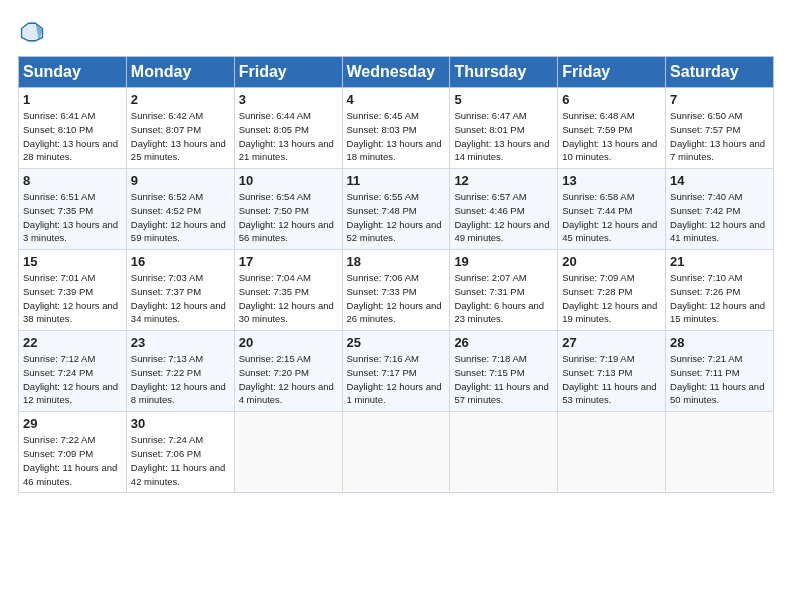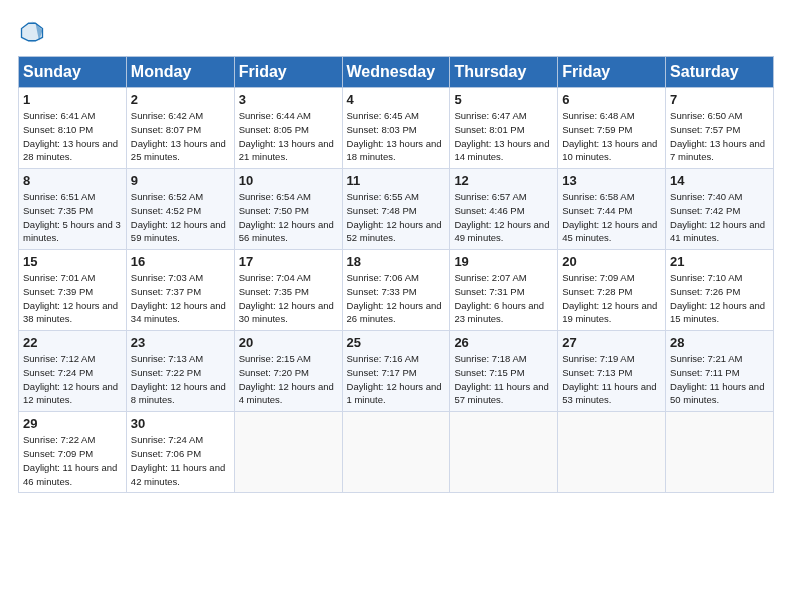--- a/index.html
+++ b/index.html
@@ -182,21 +182,21 @@
           <span>Daylight: 13 hours and 7 minutes.</span>
         </div>
       </td>
         </tr>
         <tr>
           <td>
         <span class="day-num">8</span>
         <div class="day-info">
           <span>Sunrise: 6:51 AM</span><br>
           <span>Sunset: 7:35 PM</span><br>
-          <span>Daylight: 5 hours and 3 minutes.</span>
+          <span>Daylight: 13 hours and 3 minutes.</span>
         </div>
       </td>
           <td>
         <span class="day-num">9</span>
         <div class="day-info">
           <span>Sunrise: 6:52 AM</span><br>
           <span>Sunset: 4:52 PM</span><br>
           <span>Daylight: 12 hours and 59 minutes.</span>
         </div>
       </td>

